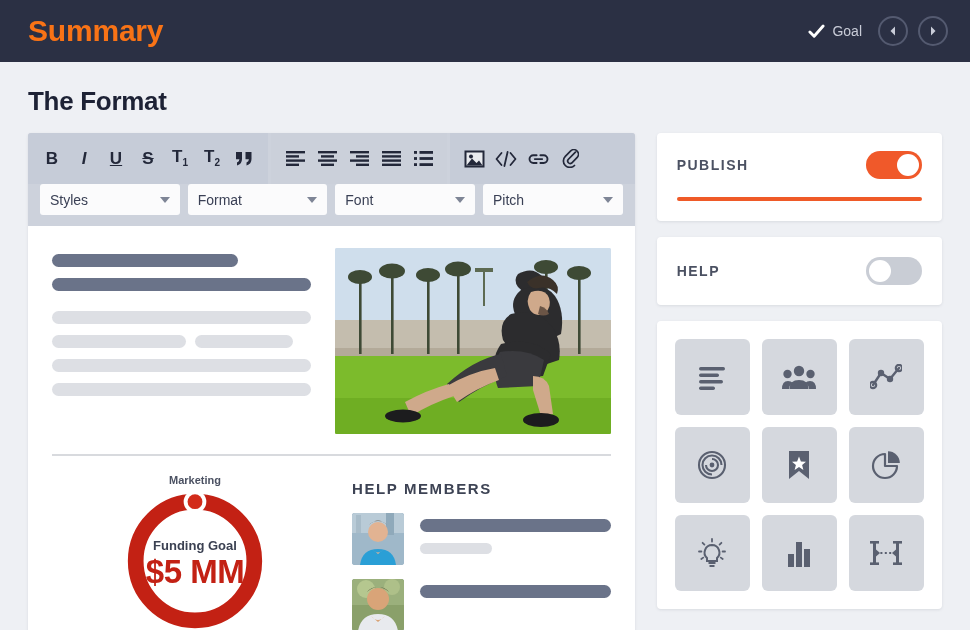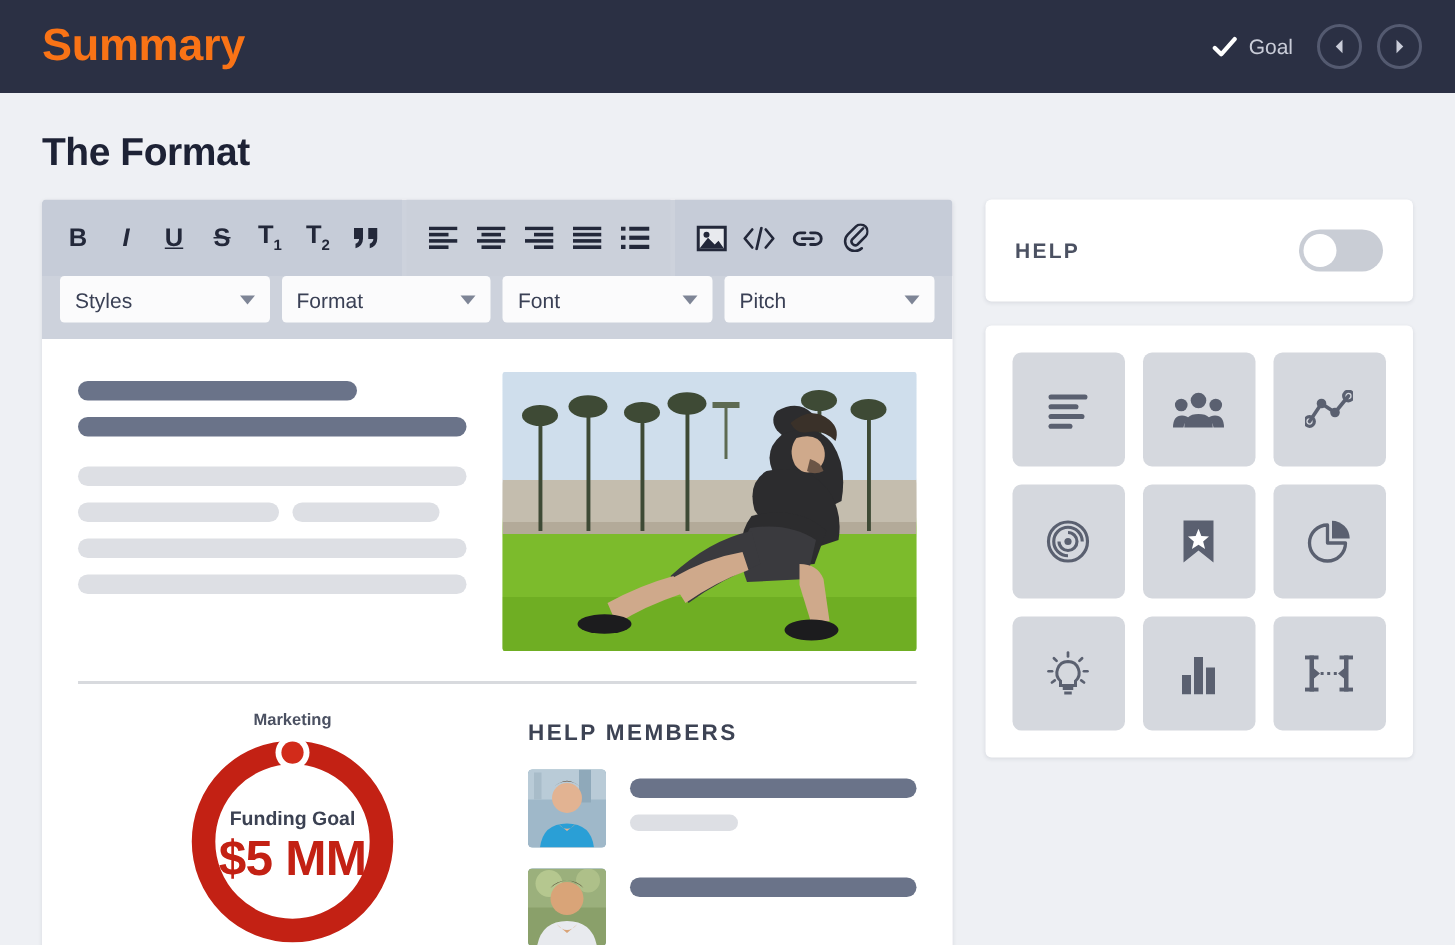--- a/index.html
+++ b/index.html
@@ -500,20 +500,29 @@
               <div class="bar dark" style="width:100%;max-width:205px"></div>
             </div>
           </div>
         </div>
       </div>
     </div>
   </div>
 
   <div class="sidebar">
 
+    <div class="card">
+      <div class="card-head">
+        <span class="card-label">PUBLISH</span>
+        <div class="toggle on">
+          <div class="knob"></div>
+        </div>
+      </div>
+      <div class="progress"></div>
+    </div>
 
     <div class="card help">
       <div class="card-head">
         <span class="card-label">HELP</span>
         <div class="toggle off">
           <div class="knob"></div>
         </div>
       </div>
     </div>
 

